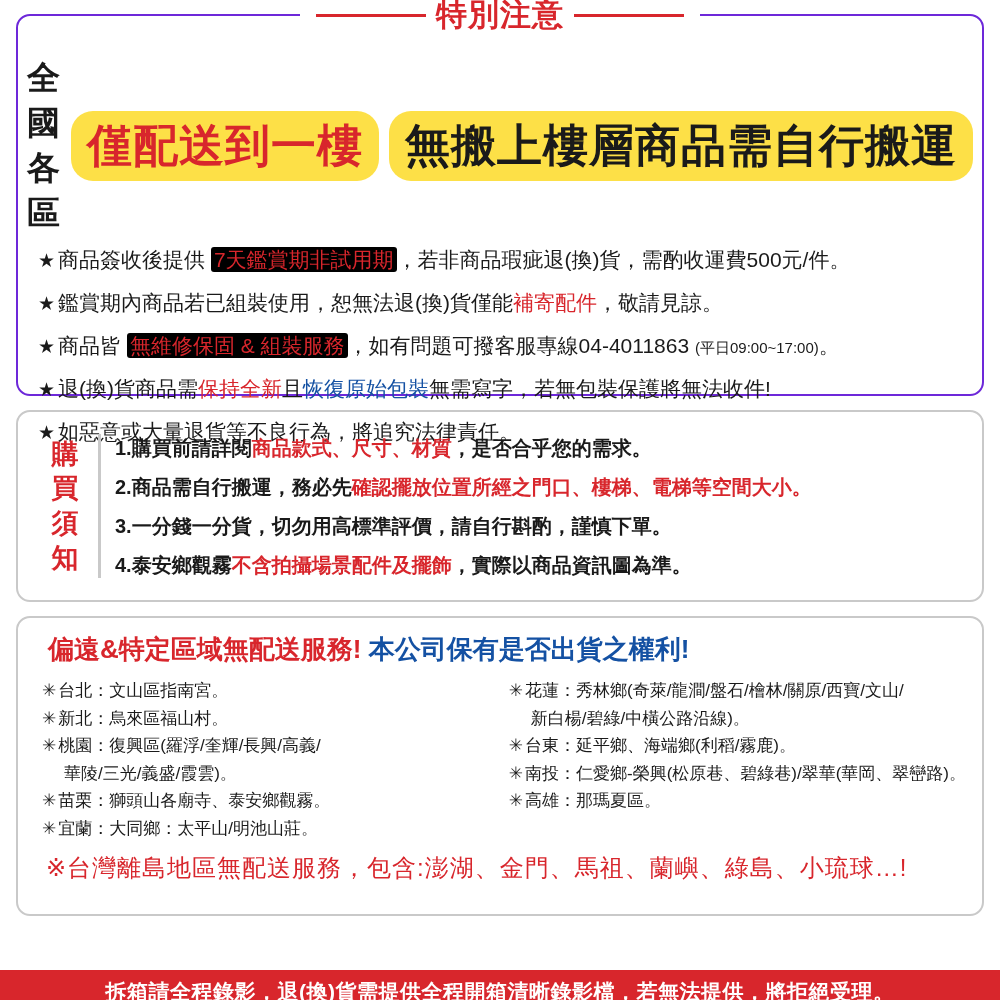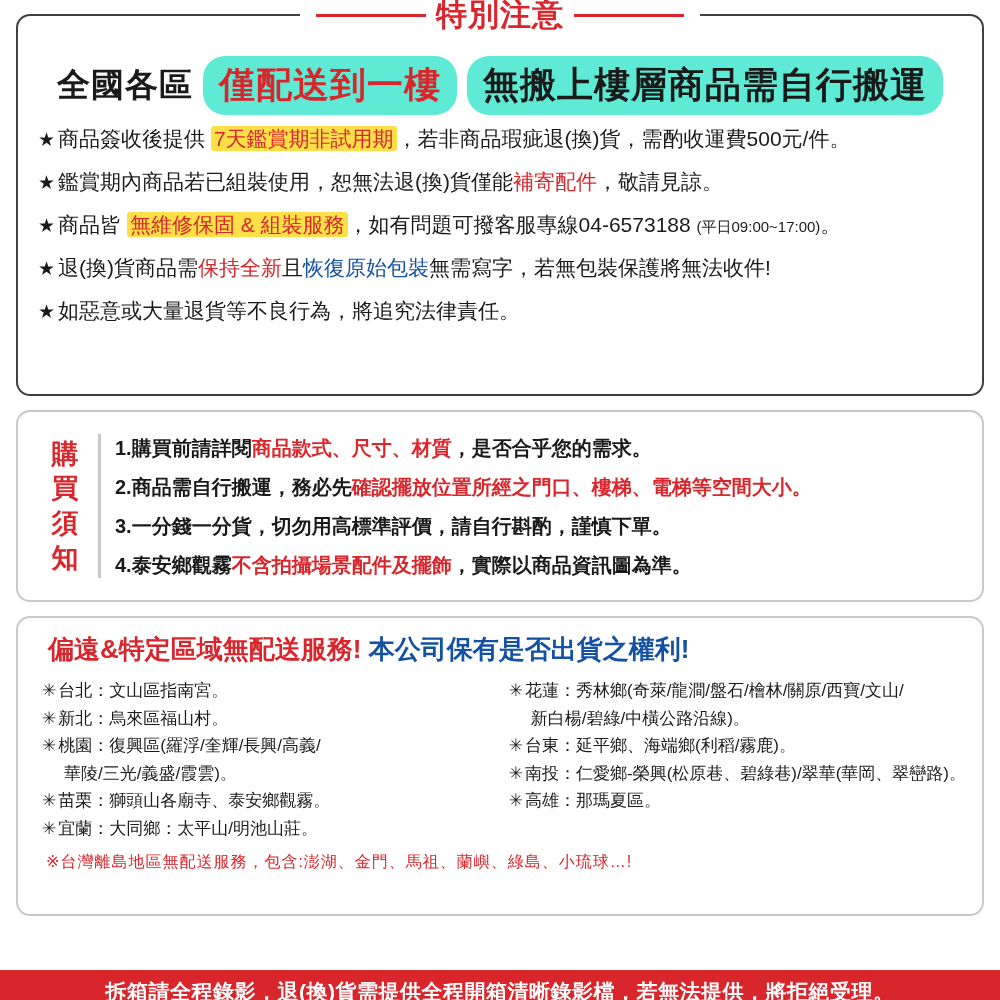--- a/index.html
+++ b/index.html
@@ -19,21 +19,21 @@
     width: 1000px;
     height: 1000px;
     box-sizing: border-box;
     padding: 0;
   }
 
   
   .sec1 {
     position: relative;
     margin: 14px 16px 0 16px;
-    border: 2px solid #404040;
+    border: 2px solid #6d28d9;
     border-radius: 14px;
     padding: 34px 14px 16px 14px;
     box-sizing: border-box;
     height: 382px;
   }
   .sec1-title {
     position: absolute;
     top: -22px;
     left: 50%;
     transform: translateX(-50%);
@@ -62,39 +62,39 @@
     justify-content: center;
     gap: 10px;
     margin: 6px 0 8px 0;
   }
   .banner-row .plain {
     font-size: 33px;
     font-weight: bold;
     letter-spacing: 1px;
   }
   .hl-yellow {
-    background: #5eead4;
+    background: #fde047;
     border-radius: 22px;
     padding: 5px 16px;
-    font-size: 36px;
+    font-size: 45px;
     font-weight: bold;
     letter-spacing: 1px;
     white-space: nowrap;
   }
   .hl-yellow.red { color: #d8262c; }
 
   .note-line {
     font-size: 21px;
     line-height: 1.52;
     margin: 0 0 11px 6px;
     white-space: nowrap;
   }
   .note-line .star { color: #1a1a1a; font-size: 19px; margin-right: 3px; }
   .mark {
-    background: #fde047;
+    background: #000000;
     padding: 1px 3px;
     border-radius: 3px;
   }
   .red { color: #d8262c; }
   .blue { color: #1451a3; }
   .small { font-size: 15px; }
 
   
   .sec2 {
     position: relative;
@@ -160,21 +160,21 @@
   .col { width: 50%; }
   .area-line {
     font-size: 17px;
     line-height: 1.62;
     white-space: nowrap;
   }
   .area-line .ast { font-weight: bold; margin-right: 2px; }
   .area-line.indent { padding-left: 22px; }
   .sec3-foot {
     margin-top: 10px;
-    font-size: 16px;
+    font-size: 24px;
     color: #d8262c;
     letter-spacing: 1px;
     white-space: nowrap;
     text-align: left;
     padding-left: 4px;
   }
 
   
   .footer {
     position: absolute;
@@ -212,21 +212,21 @@
 
     <div class="note-line">
       <span class="star">★</span><span>商品簽收後提供 </span><span class="mark red">7天鑑賞期非試用期</span><span>，若非商品瑕疵退(換)貨，需酌收運費500元/件。</span>
     </div>
 
     <div class="note-line">
       <span class="star">★</span><span>鑑賞期內商品若已組裝使用，恕無法退(換)貨僅能</span><span class="red">補寄配件</span><span>，敬請見諒。</span>
     </div>
 
     <div class="note-line">
-      <span class="star">★</span><span>商品皆 </span><span class="mark red">無維修保固 &amp; 組裝服務</span><span>，如有問題可撥客服專線04-6573188 </span><span class="small">(平日09:00~17:00)</span><span>。</span>
+      <span class="star">★</span><span>商品皆 </span><span class="mark red">無維修保固 &amp; 組裝服務</span><span>，如有問題可撥客服專線04-4011863 </span><span class="small">(平日09:00~17:00)</span><span>。</span>
     </div>
 
     <div class="note-line">
       <span class="star">★</span><span>退(換)貨商品需</span><span class="red">保持全新</span><span>且</span><span class="blue">恢復原始包裝</span><span>無需寫字，若無包裝保護將無法收件!</span>
     </div>
 
     <div class="note-line">
       <span class="star">★</span><span>如惡意或大量退貨等不良行為，將追究法律責任。</span>
     </div>
   </div>

